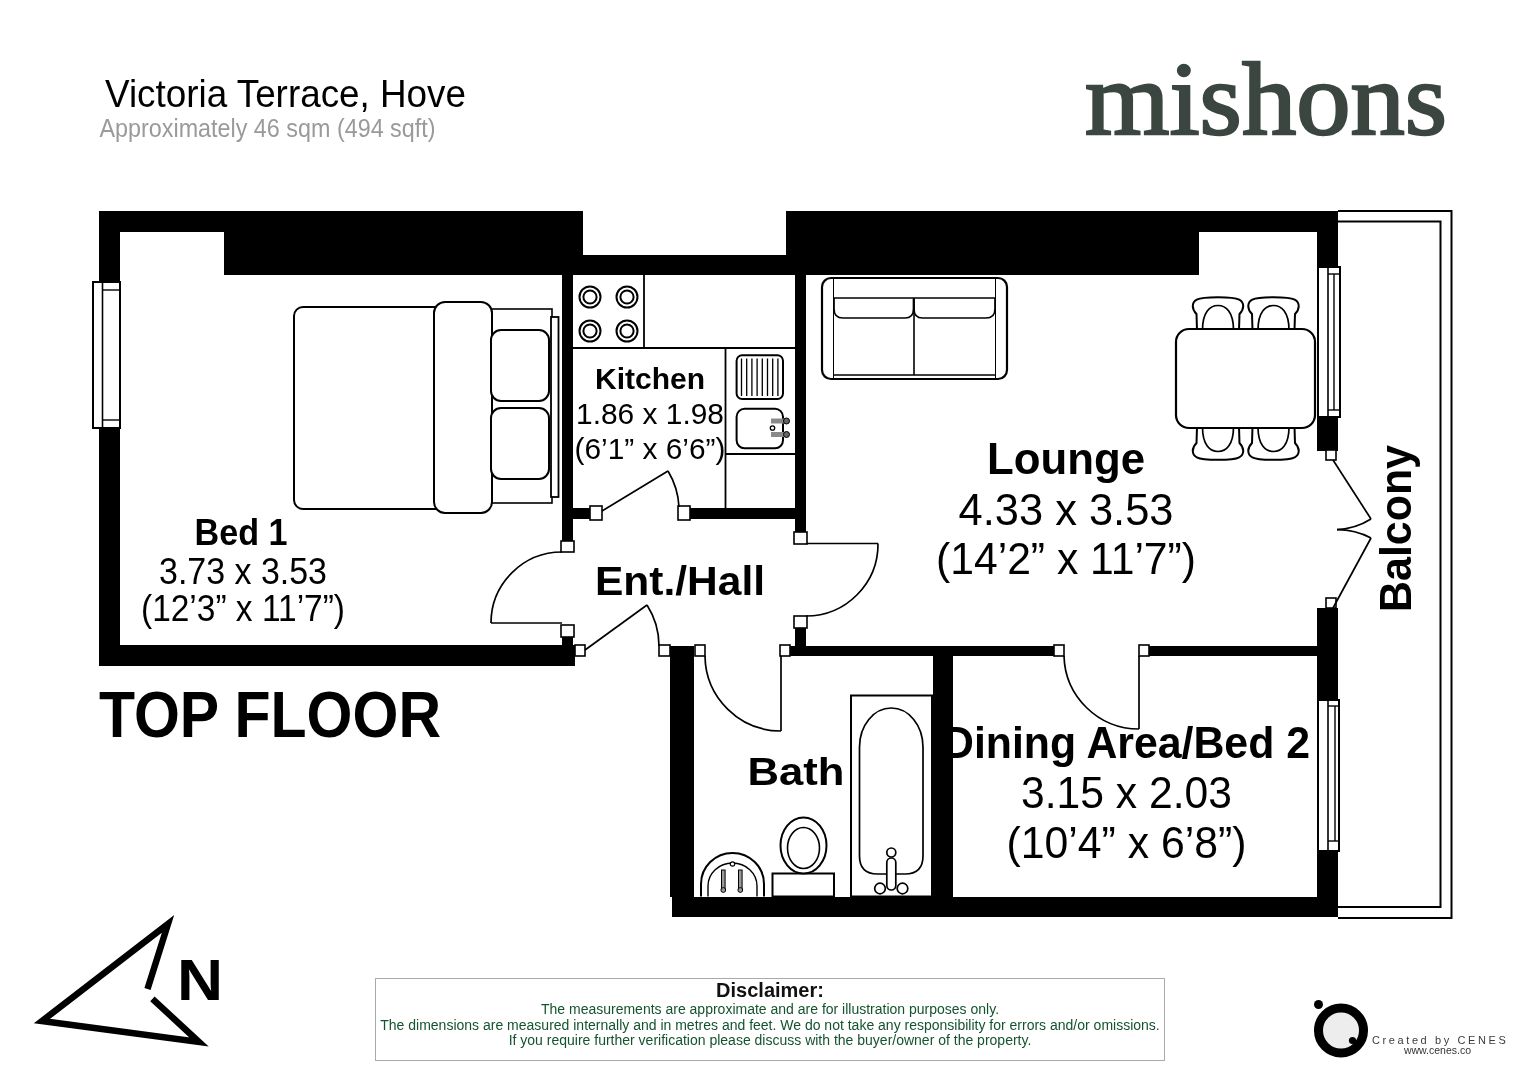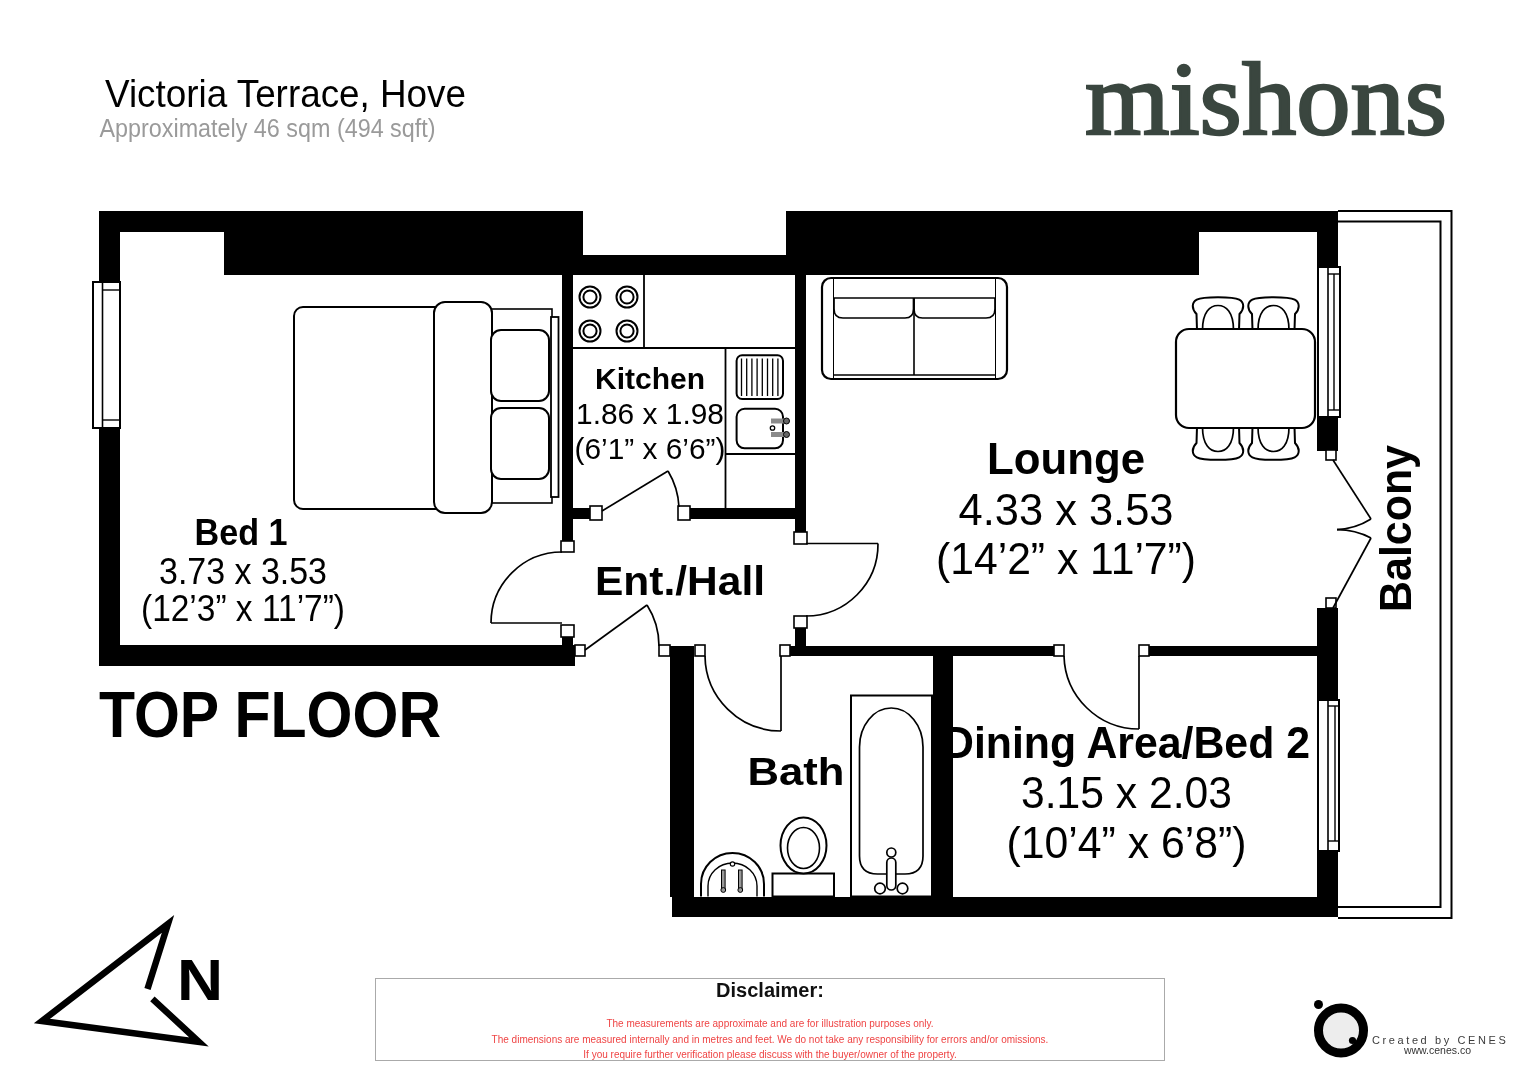--- a/index.html
+++ b/index.html
@@ -284,14 +284,14 @@
 <circle cx="1341" cy="1030.5" r="22.5" fill="none" stroke="#000" stroke-width="9"></circle>
 <circle cx="1318.5" cy="1004.5" r="4.5" fill="#000"></circle>
 <circle cx="1352.5" cy="1040.5" r="3.6" fill="#000"></circle>
 <text x="1372" y="1044" font-size="11" letter-spacing="2.6" fill="#3c3c3c" font-family="Liberation Sans, sans-serif">Created by CENES</text>
 <text x="1437.5" y="1054" font-size="10.5" fill="#333" text-anchor="middle" font-family="Liberation Sans, sans-serif">www.cenes.co</text>
 </g>
 </svg>
 
 <div class="abs" style="left:375px;top:978px;width:790px;height:83px;border:1px solid #aaa;box-sizing:border-box;text-align:center;">
   <div style="font-size:20px;font-weight:bold;color:#111;">Disclaimer:</div>
-  <div style="font-size:10px;color:#ef4444;line-height:15.7px;margin-top:14px;">The measurements are approximate and are for illustration purposes only.<br>The dimensions are measured internally and in metres and feet. We do not take any responsibility for errors and/or omissions.<br>If you require further verification please discuss with the buyer/owner of the property.</div>
+  <div style="font-size:14px;color:#14532d;line-height:15.7px;margin-top:0;">The measurements are approximate and are for illustration purposes only.<br>The dimensions are measured internally and in metres and feet. We do not take any responsibility for errors and/or omissions.<br>If you require further verification please discuss with the buyer/owner of the property.</div>
 </div>
 
 </body></html>

